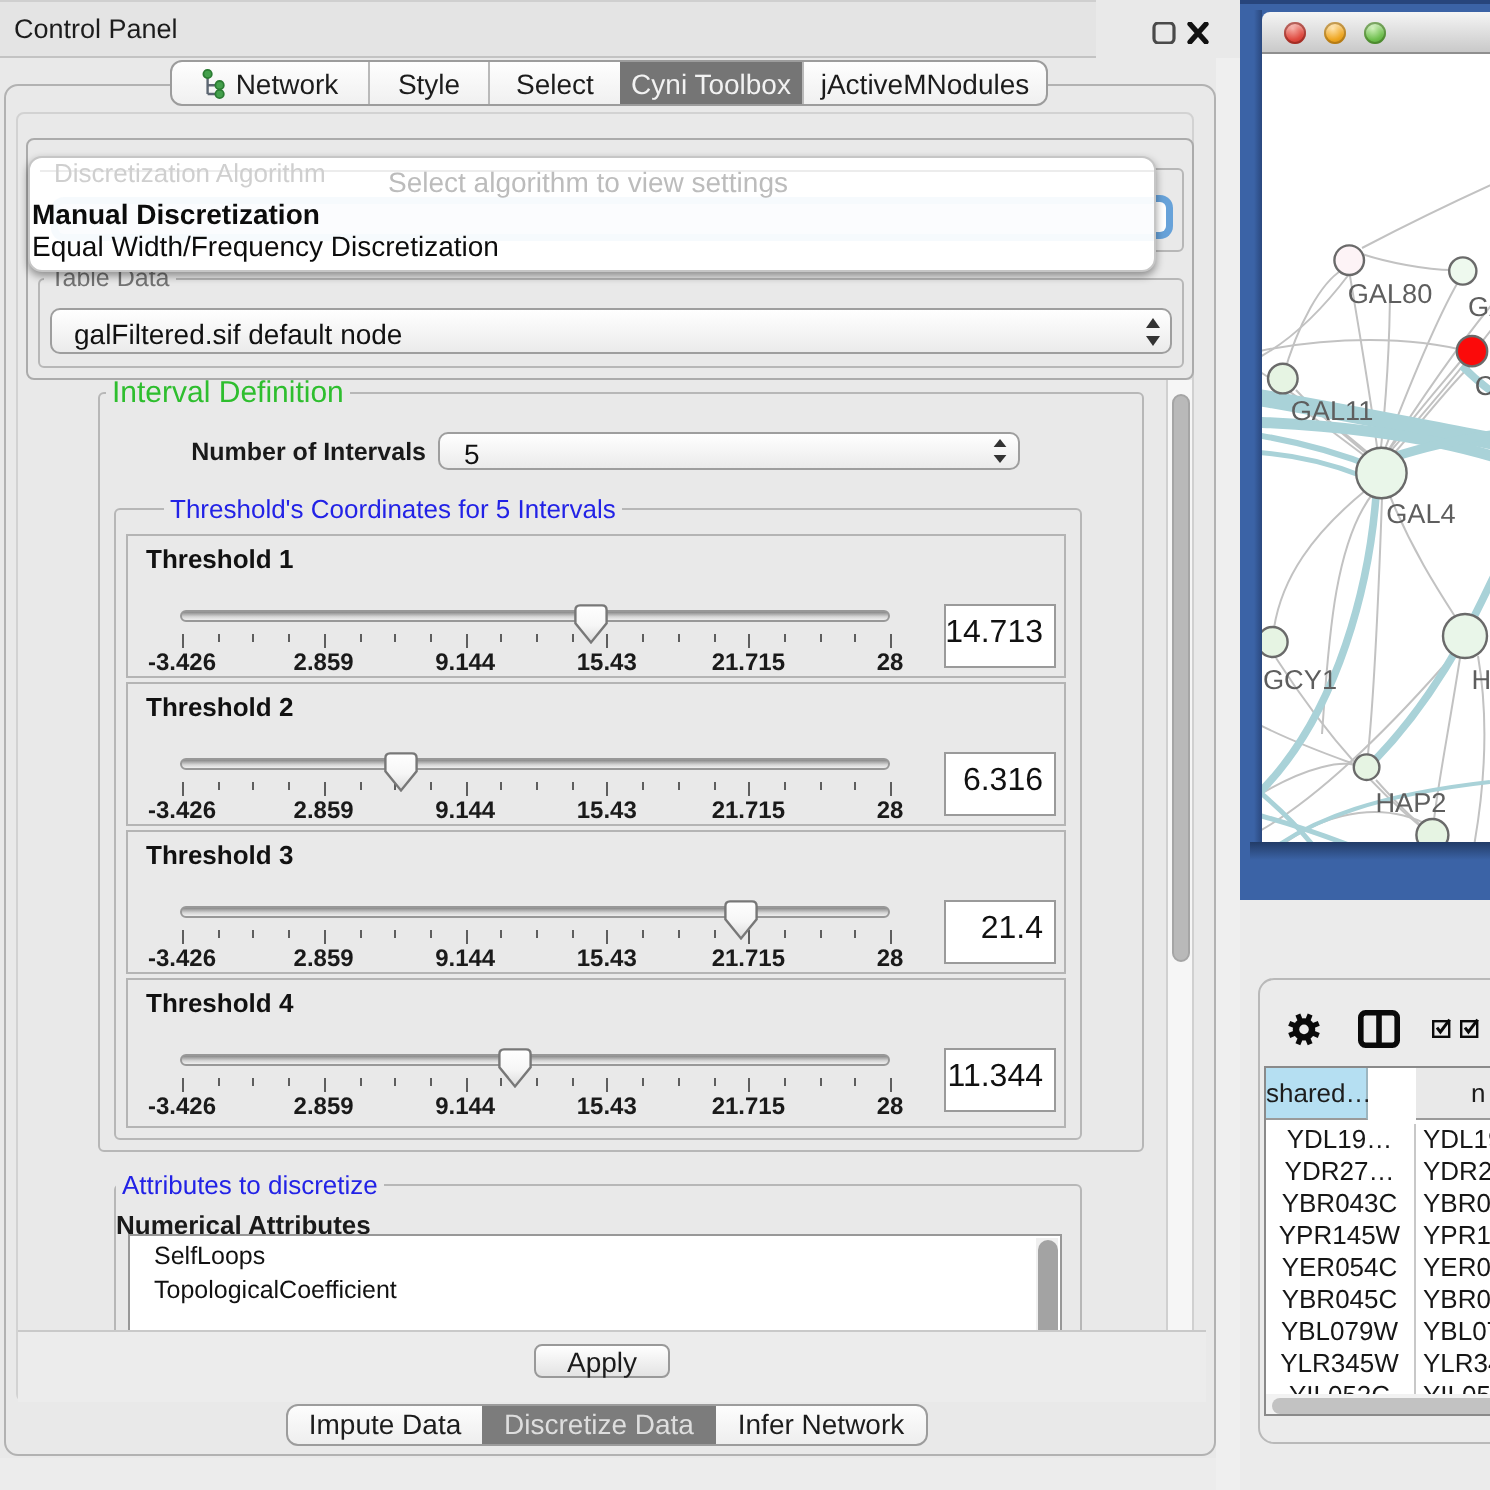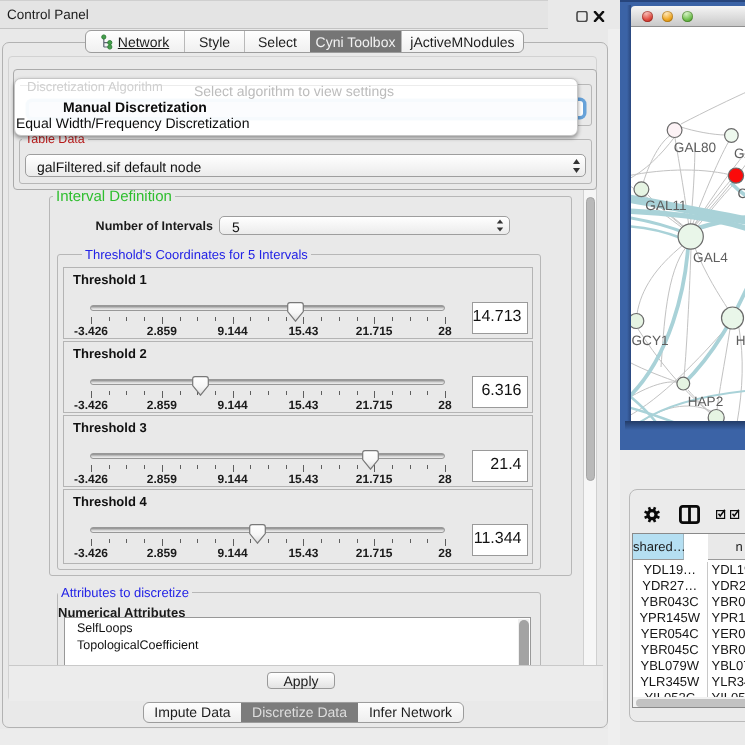--- a/index.html
+++ b/index.html
@@ -23,42 +23,42 @@
     <svg class="abs" style="left:593px;top:10px;" width="12" height="11" viewBox="0 0 12 11">
           <path d="M2 1 L10 10 M10 1 L2 10" stroke="#111" stroke-width="2.6" stroke-linecap="round"></path>
         </svg>
   </div>
 
   <div class="abs" style="left:2px;top:42px;width:606px;height:686px;border:1px solid #b2b2b2;border-radius:7px;background:#e9e9e9;box-sizing:border-box;"></div>
 
   <div class="abs" style="left:8px;top:56px;width:589px;height:645px;border:1px solid #d2d2d2;border-radius:4px;background:#e9e9e9;box-sizing:border-box;"></div>
 
   <div class="abs" style="left:85px;top:30px;width:439px;height:23px;border:1px solid #9c9c9c;border-radius:6px;background:linear-gradient(#fefefe,#f0f0f0);display:flex;box-sizing:border-box;overflow:hidden;">
-    <div style="width:98px;display:flex;align-items:center;justify-content:center;border-right:1px solid #b9b9b9;font-size:14px;color:#1c1c1c;text-decoration:underline;">
+    <div style="width:98px;display:flex;align-items:center;justify-content:center;border-right:1px solid #b9b9b9;font-size:14px;color:#1c1c1c;">
       <svg width="12" height="16" viewBox="0 0 12 16" style="margin-right:5px;">
             <path d="M2.8 4 V13 M2.8 8.6 H8.2 M2.8 13 H8.2" stroke="#5c6672" stroke-width="1.2" fill="none"></path>
             <circle cx="2.8" cy="3" r="2.1" fill="#44a04c" stroke="#2b7c33" stroke-width="0.9"></circle>
             <circle cx="8.8" cy="8.6" r="2.1" fill="#44a04c" stroke="#2b7c33" stroke-width="0.9"></circle>
             <circle cx="8.8" cy="13" r="2.1" fill="#44a04c" stroke="#2b7c33" stroke-width="0.9"></circle>
           </svg>
       Network</div>
     <div style="width:59px;display:flex;align-items:center;justify-content:center;border-right:1px solid #b9b9b9;font-size:14px;color:#1c1c1c;">Style</div>
     <div style="width:65px;display:flex;align-items:center;justify-content:center;font-size:14px;color:#1c1c1c;">Select</div>
     <div style="width:91px;display:flex;align-items:center;justify-content:center;background:#757575;font-size:14px;color:#f2f2f2;">Cyni Toolbox</div>
     <div style="flex:1;display:flex;align-items:center;justify-content:center;border-left:1px solid #b9b9b9;font-size:14px;color:#1c1c1c;">jActiveMNodules</div>
   </div>
 
   <div class="abs" style="left:13px;top:69px;width:584px;height:121px;border:1px solid #ababab;border-radius:4px;background:#e9e9e9;box-sizing:border-box;"></div>
 
   <div class="abs tb" style="left:19px;top:84px;width:573px;height:42px;box-sizing:border-box;"></div>
 
   <div class="abs" style="left:28px;top:101px;width:555px;height:15px;border-radius:3px;box-shadow:0 0 0 3.5px #67a2d9;background:#fff;"></div>
 
   <div class="abs tb" style="left:19px;top:139px;width:573px;height:45px;box-sizing:border-box;"></div>
-  <span class="ttl" style="left:22px;top:133px;color:#b91c1c;">Table Data</span>
+  <span class="ttl" style="left:22px;top:133px;color:#737373;">Table Data</span>
 
   <div class="abs" style="left:25px;top:154px;width:561px;height:23px;border:1px solid #9e9e9e;border-radius:5px;background:linear-gradient(#ffffff,#ebebeb);box-sizing:border-box;">
     <span style="position:absolute;left:11px;top:3.5px;font-size:14px;color:#111;">galFiltered.sif default node</span>
     <svg style="position:absolute;right:4px;top:3px;" width="9" height="16" viewBox="0 0 9 16">
           <path d="M4.5 1 L8 6 H1 Z" fill="#333"></path>
           <path d="M4.5 15 L1 10 H8 Z" fill="#333"></path>
         </svg>
   </div>
 
   <div class="abs" style="left:0px;top:190px;width:583px;height:475px;overflow:hidden;">
@@ -282,21 +282,21 @@
     <div style="width:117px;display:flex;align-items:center;justify-content:center;background:#7c7c7c;font-size:14px;color:#dedede;">Discretize Data</div>
     <div style="flex:1;display:flex;align-items:center;justify-content:center;font-size:14px;color:#1c1c1c;">Infer Network</div>
   </div>
 </div>
 
 <div class="abs" style="left:14px;top:78px;width:564px;height:58px;background:#fff;border:1px solid #c6c6c6;border-radius:7px;box-shadow:0 2px 4px rgba(0,0,0,0.4);overflow:hidden;box-sizing:border-box;">
   <div style="position:absolute;left:5px;top:6px;width:559px;height:1px;background:#ececec;"></div>
   <span style="position:absolute;left:12px;top:0px;font-size:13px;color:#cfcfcf;">Discretization Algorithm</span>
   <div style="position:absolute;left:14px;top:23px;width:560px;height:15px;border-radius:3px;box-shadow:0 0 0 3.5px rgba(103,162,217,0.06);background:rgba(120,170,220,0.03);"></div>
   <span style="position:absolute;left:179px;top:4px;font-size:14px;color:#bcbcbc;">Select algorithm to view settings</span>
-  <span style="position:absolute;left:1px;top:19.5px;font-size:14px;font-weight:bold;color:#0c0c0c;padding-left:47px;">Manual Discretization</span>
+  <span style="position:absolute;left:1px;top:19.5px;font-size:14px;font-weight:bold;color:#0c0c0c;">Manual Discretization</span>
   <span style="position:absolute;left:1px;top:36px;font-size:14px;color:#0c0c0c;">Equal Width/Frequency Discretization</span>
 </div>
 
 <svg class="abs" style="left:612px;top:350px;" width="6" height="7" viewBox="0 0 6 7">
       <path d="M1 6 L5 3.5 L1 1" fill="none" stroke="#9a9a9a" stroke-width="1"></path>
     </svg>
 <div class="abs" style="left:608px;top:29px;width:12px;height:716px;background:#efefef;"></div>
 <div class="abs" style="left:620px;top:0;width:125px;height:745px;background:#ebebeb;"></div>
 
 <div class="abs" style="left:620px;top:0;width:125px;height:450px;background:#3b63a6;border-top:2px solid #27457c;box-sizing:border-box;"></div>

